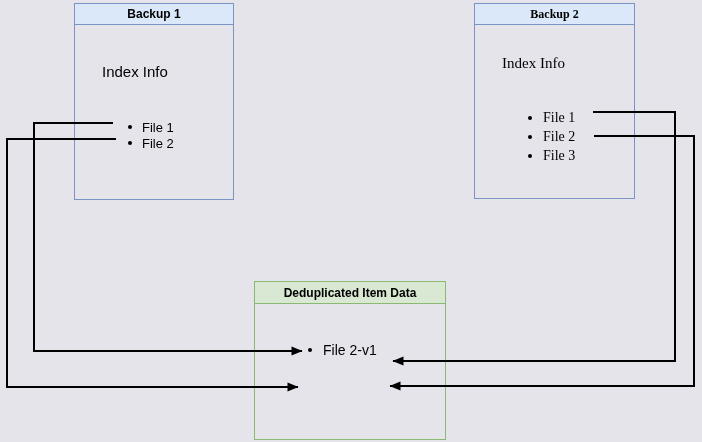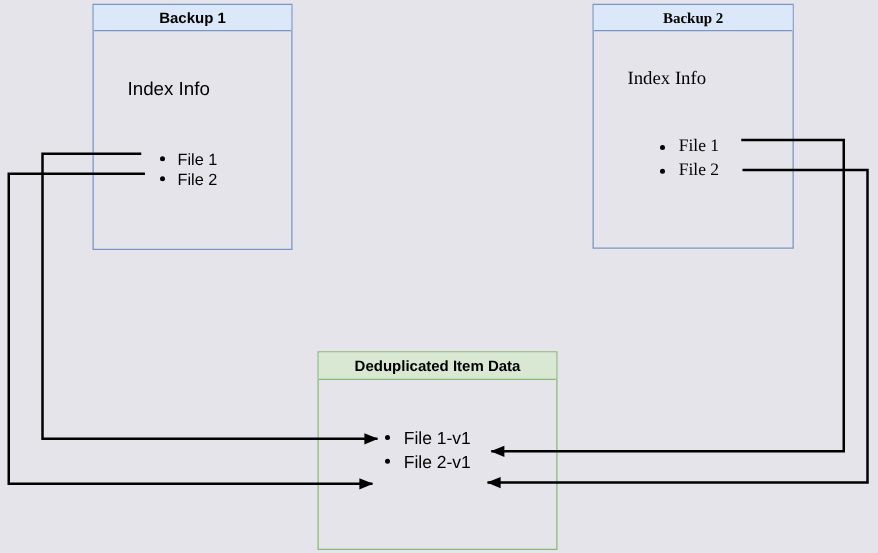--- a/index.html
+++ b/index.html
@@ -71,30 +71,30 @@
     <div class="subtitle" style="left:27px;top:50px;">Index Info</div>
     <div class="list list-b2" style="top:104px;">
       <div class="li">
         <span class="dot"></span>
         <span>File 1</span>
       </div>
       <div class="li">
         <span class="dot"></span>
         <span>File 2</span>
       </div>
+      <div class="li">
+        <span class="dot"></span>
+        <span>File 3</span>
+      </div>
     </div>
   </div>
 
   <div class="node green" style="left:254px;top:281px;width:192px;height:159px;padding-left:12px;">
     <div class="node-header">Deduplicated Item Data</div>
     <div class="list list-dd" style="top:59px;">
-      <div class="li">
-        <span class="dot"></span>
-        <span>File 1-v1</span>
-      </div>
       <div class="li">
         <span class="dot"></span>
         <span>File 2-v1</span>
       </div>
     </div>
   </div>
 
   <svg class="wires" width="702" height="442" viewBox="0 0 702 442">
     <defs>
       <marker id="arrow" markerUnits="userSpaceOnUse" markerWidth="12" markerHeight="10" refX="11" refY="5" orient="auto">

